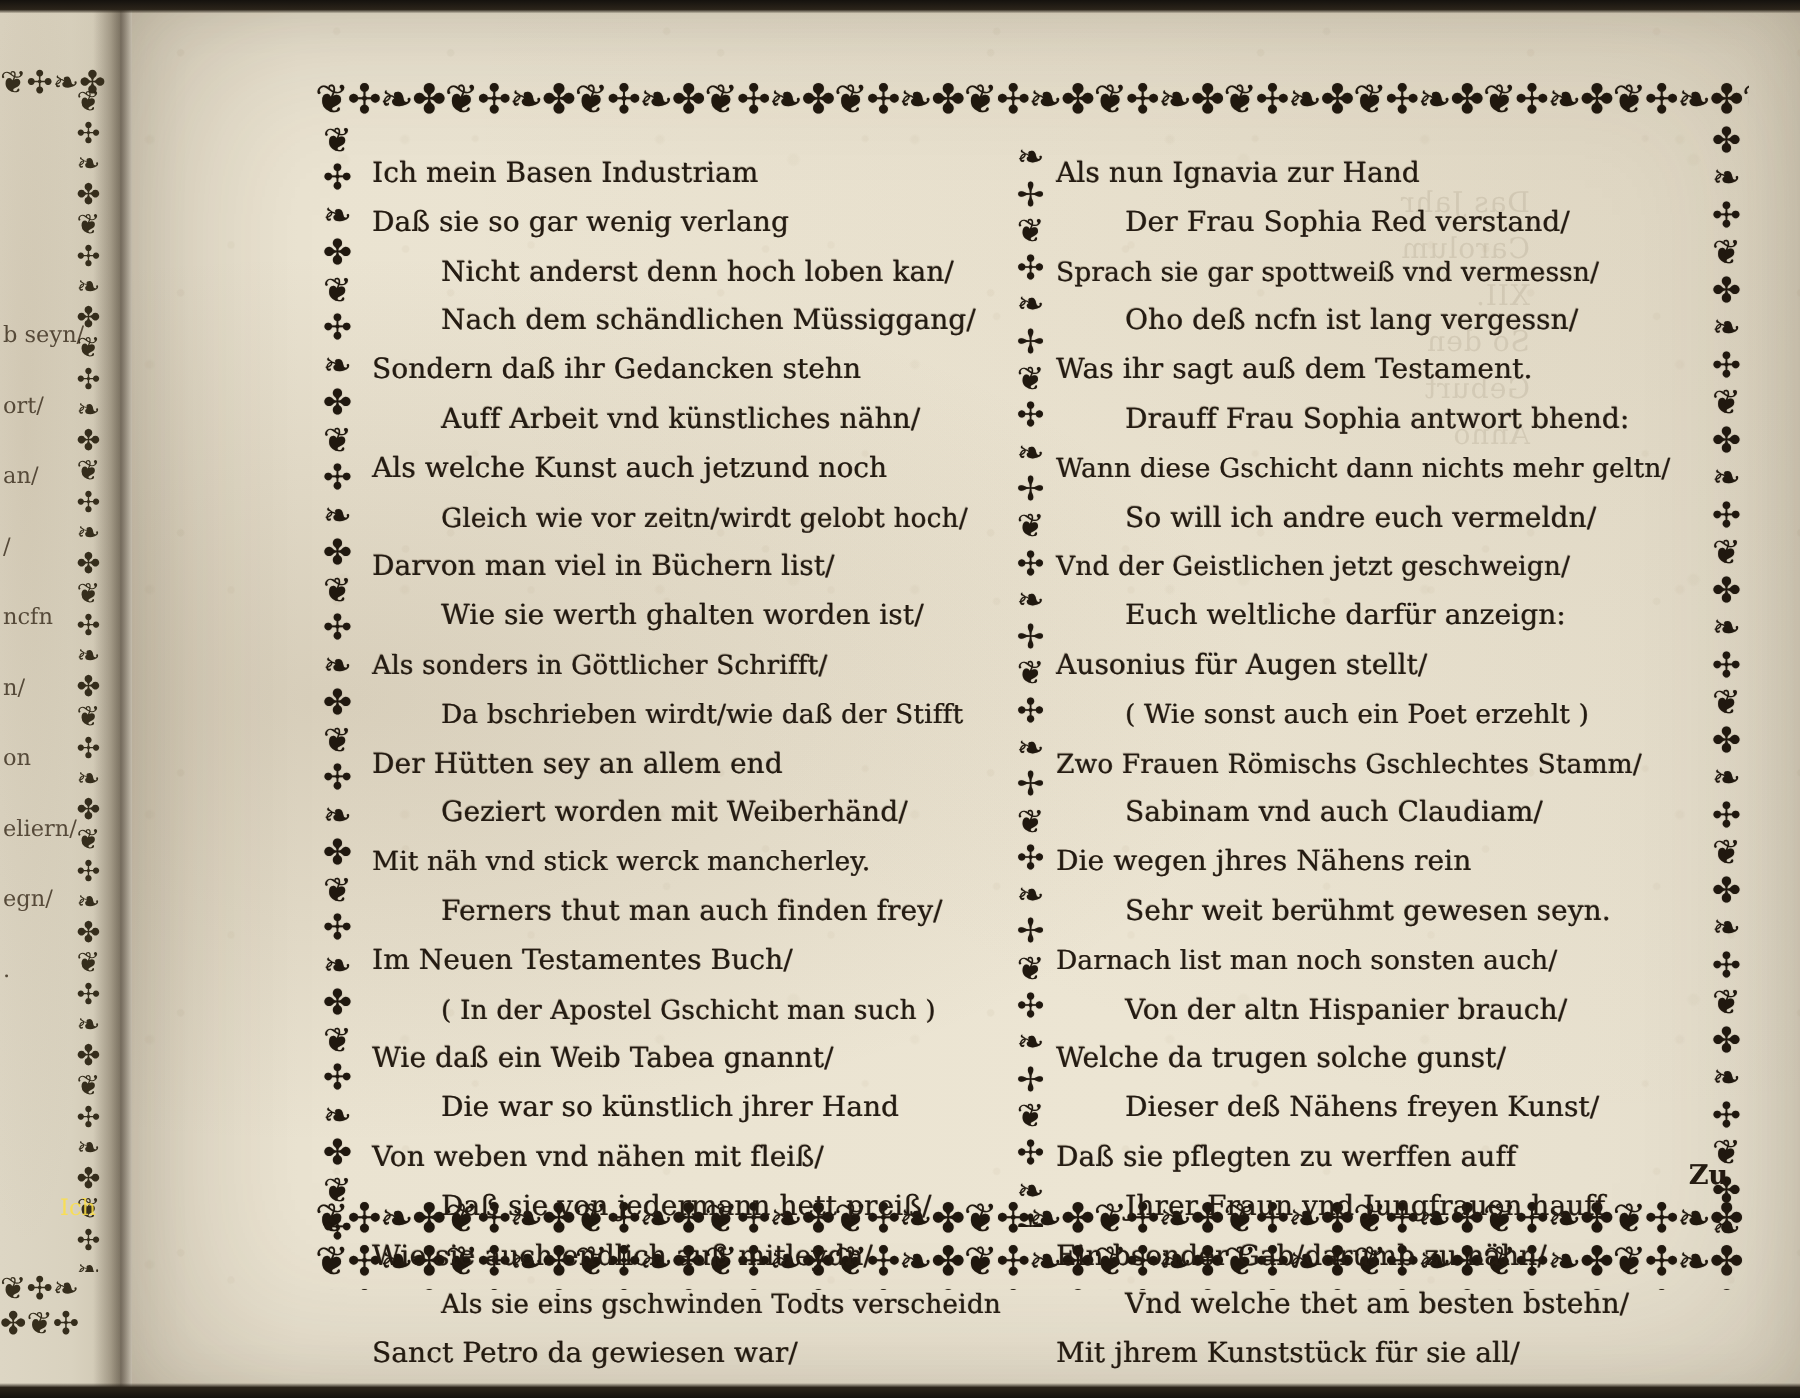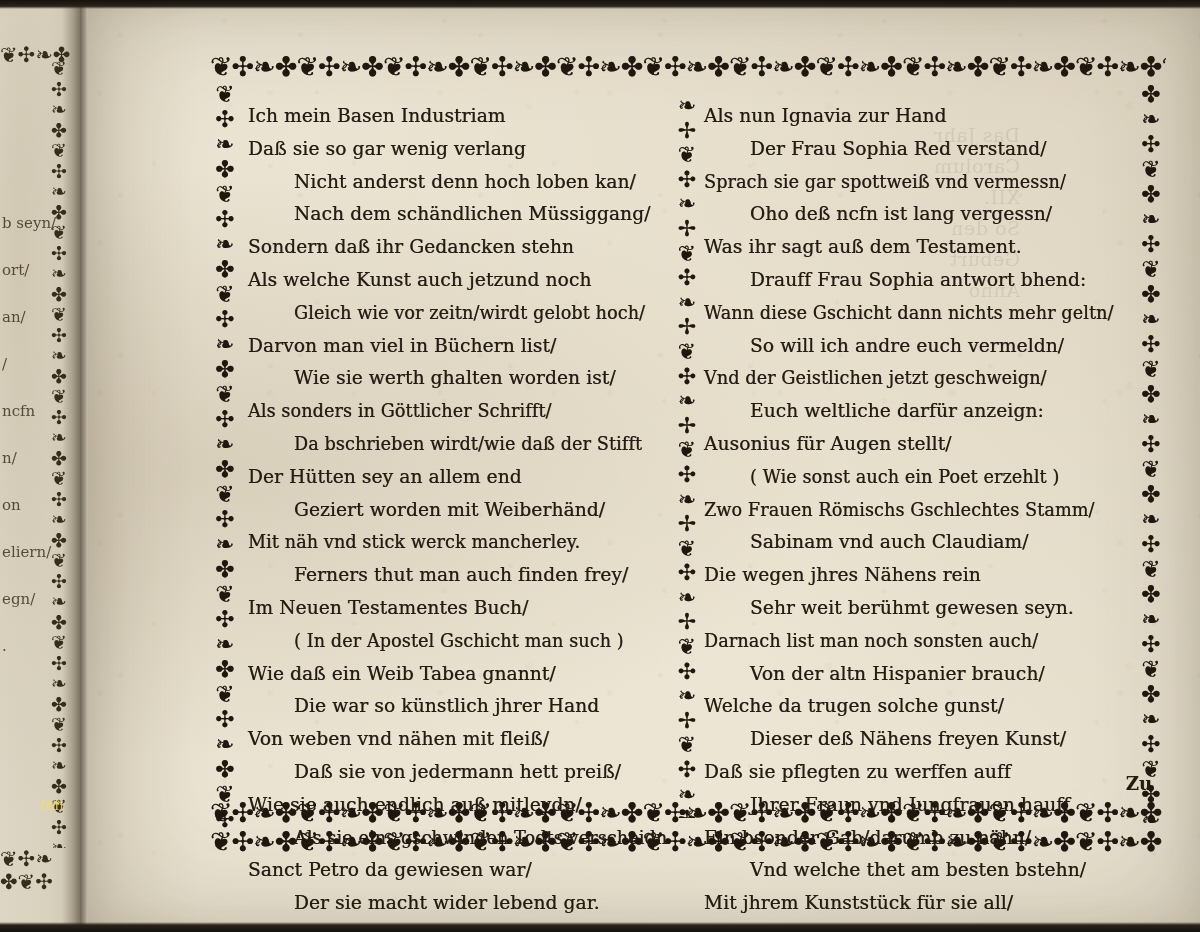--- a/index.html
+++ b/index.html
@@ -191,20 +191,21 @@
       <div class="orn-col orn-left">❦✣❧✤❦✣❧✤❦✣❧✤❦✣❧✤❦✣❧✤❦✣❧✤❦✣❧✤❦✣❧✤❦✣❧✤❦✣❧✤❦✣❧✤❦✣❧✤❦✣❧✤❦✣❧✤❦✣❧✤</div>
       <div class="orn-col orn-right">✤❧✣❦✤❧✣❦✤❧✣❦✤❧✣❦✤❧✣❦✤❧✣❦✤❧✣❦✤❧✣❦✤❧✣❦✤❧✣❦✤❧✣❦✤❧✣❦✤❧✣❦✤❧✣❦✤❧✣❦</div>
       <div class="orn-mid">❧✢❦✣❧✢❦✣❧✢❦✣❧✢❦✣❧✢❦✣❧✢❦✣❧✢❦✣❧✢❦✣❧✢❦✣❧✢❦✣❧✢❦✣❧✢❦✣❧✢❦✣❧✢❦✣</div>
 
       <div class="col col-left">
           <div class="vline">Ich mein Basen Industriam</div>
           <div class="vline">Daß sie so gar wenig verlang</div>
           <div class="vline ind">Nicht anderst denn hoch loben kan/</div>
           <div class="vline ind">Nach dem schändlichen Müssiggang/</div>
           <div class="vline">Sondern daß ihr Gedancken stehn</div>
+          <div class="vline ind">Auff Arbeit vnd künstliches nähn/</div>
           <div class="vline">Als welche Kunst auch jetzund noch</div>
           <div class="vline ind sm">Gleich wie vor zeitn/wirdt gelobt hoch/</div>
           <div class="vline">Darvon man viel in Büchern list/</div>
           <div class="vline ind">Wie sie werth ghalten worden ist/</div>
           <div class="vline sm">Als sonders in Göttlicher Schrifft/</div>
           <div class="vline ind sm">Da bschrieben wirdt/wie daß der Stifft</div>
           <div class="vline">Der Hütten sey an allem end</div>
           <div class="vline ind">Geziert worden mit Weiberhänd/</div>
           <div class="vline sm">Mit näh vnd stick werck mancherley.</div>
           <div class="vline ind">Ferners thut man auch finden frey/</div>

